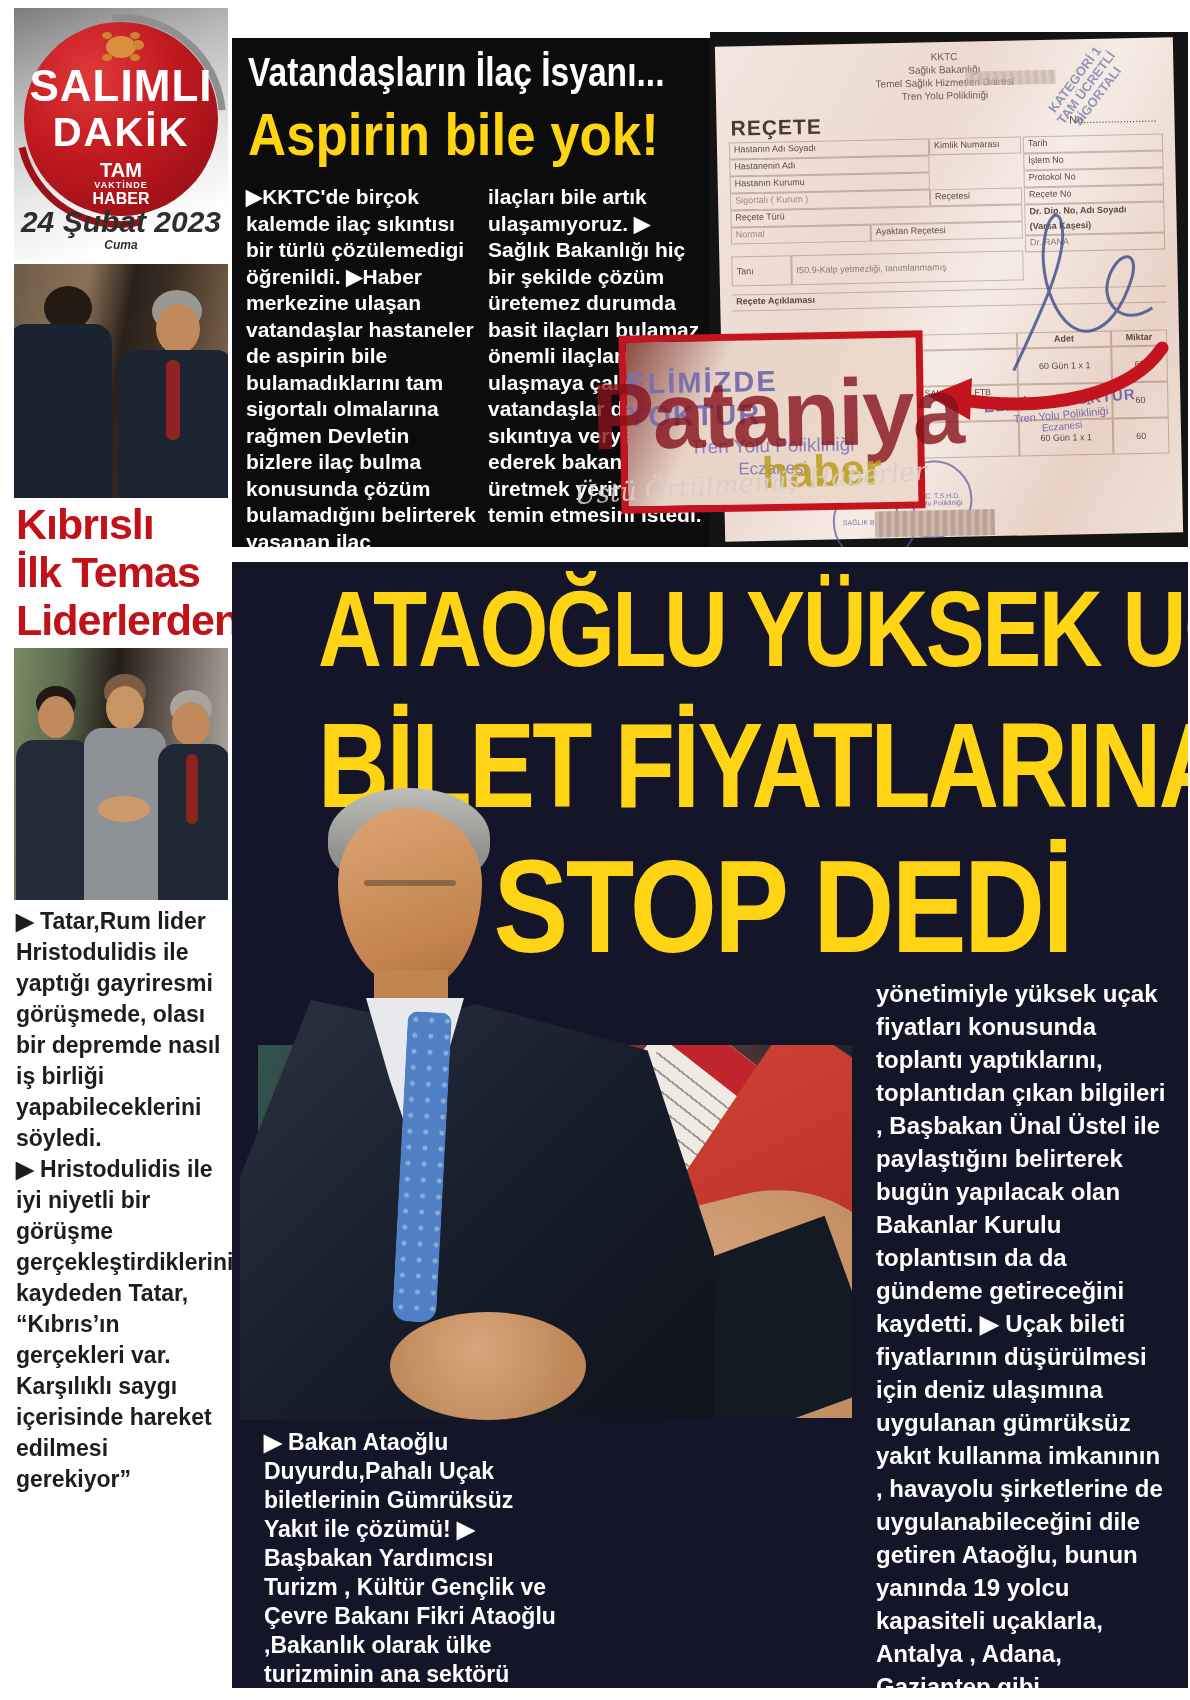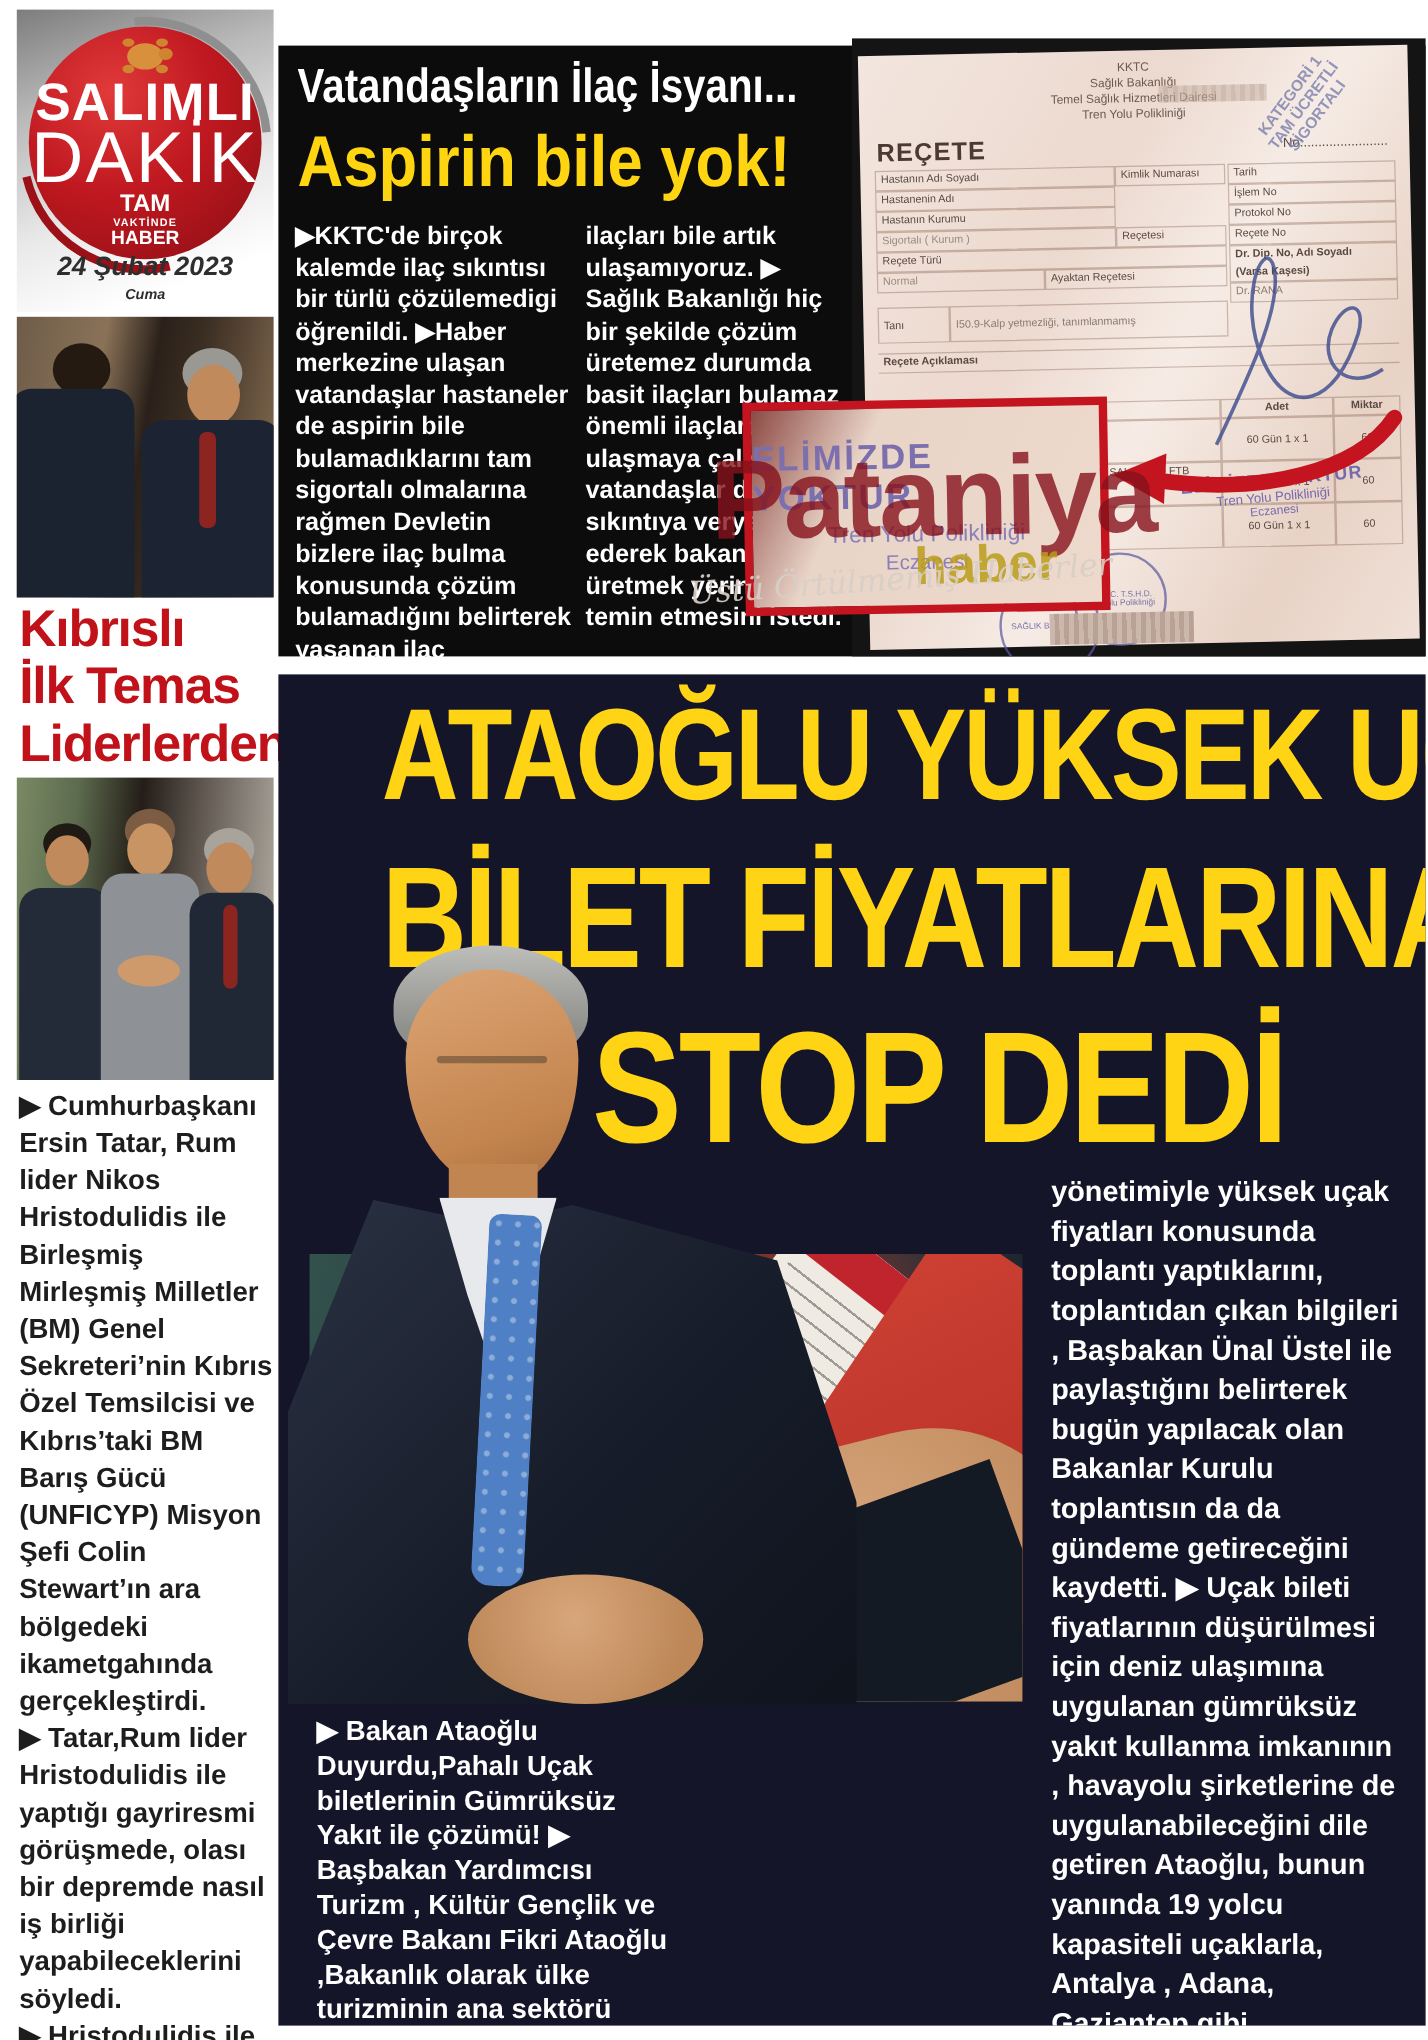--- a/index.html
+++ b/index.html
@@ -15,28 +15,28 @@
   .logo-arc1 { position:absolute; left:2px; top:6px; width:210px; height:210px; border-radius:50%;
     border:7px solid transparent; border-top-color:#8f8f8f; transform:rotate(40deg); }
   .logo-arc2 { position:absolute; left:2px; top:14px; width:206px; height:206px; border-radius:50%;
     border:7px solid transparent; border-bottom-color:#9c1117; transform:rotate(32deg); }
   .turtle { position:relative; width:46px; height:30px; margin-bottom:2px; }
   .turtle-body { position:absolute; left:8px; top:4px; width:30px; height:22px; border-radius:50%;
     background:#d8903c; }
   .turtle-head { position:absolute; right:0; top:8px; width:12px; height:10px; border-radius:50%; background:#cf852f; }
   .turtle-leg { position:absolute; width:10px; height:7px; border-radius:50%; background:#cf852f; }
   .brand1 { font-size:44px; font-weight:800; color:#fff; letter-spacing:1px; line-height:44px; }
-  .brand2 { font-size:60px; font-weight:400; color:#fff; letter-spacing:2px; line-height:48px; }
+  .brand2 { font-size:40px; font-weight:700; color:#fff; letter-spacing:2px; line-height:48px; }
   .tagline { margin-top:4px; text-align:center; color:#fff; font-weight:800; }
   .tag1 { font-size:20px; line-height:20px; }
   .tag2 { font-size:9px; line-height:10px; letter-spacing:1px; }
   .tag3 { font-size:16px; line-height:17px; }
   .date-block { position:absolute; left:0; bottom:4px; width:100%; text-align:center;
     font-style:italic; font-weight:800; color:#2e2e2e; }
-  .date1 { font-size:22px; line-height:24px; }
+  .date1 { font-size:30px; line-height:24px; }
   .date2 { font-size:12px; line-height:22px; }
 
   .rail-photo { position:absolute; left:14px; width:214px; overflow:hidden; }
   .photo1 { top:264px; height:234px; background:linear-gradient(100deg,#6e5c49 0%,#8a7258 30%,#2b211a 48%,#3a2d22 62%,#8d7357 100%); }
   .photo2 { top:648px; height:252px; background:linear-gradient(95deg,#7a8a64 0%,#5d6b4e 22%,#241d18 45%,#6a625a 70%,#b4afa6 100%); }
   .head { position:absolute; border-radius:50%; }
   .torso { position:absolute; border-radius:18px 18px 0 0; }
   .red-headline { position:absolute; left:16px; top:500px; width:214px; color:#c11119;
     font-weight:800; font-size:43px; line-height:48px; letter-spacing:-1px; }
   .rail-article { position:absolute; left:16px; top:906px; width:212px; color:#1d1d1d;
@@ -194,21 +194,20 @@
     <div class="head" style="left:92px;top:38px;width:38px;height:44px;background:#c89463;"></div>
     <div class="torso" style="left:70px;top:80px;width:82px;height:172px;background:#8e9196;"></div>
     <div class="head" style="left:156px;top:42px;width:42px;height:36px;background:#a8a49c;"></div>
     <div class="head" style="left:158px;top:54px;width:38px;height:44px;background:#c08a5c;"></div>
     <div class="torso" style="left:144px;top:96px;width:72px;height:156px;background:#202836;"></div>
     <div class="torso" style="left:172px;top:106px;width:12px;height:70px;background:#8c2420;border-radius:6px;"></div>
     <div class="head" style="left:84px;top:148px;width:52px;height:26px;background:#cf9a6b;"></div>
   </div>
 
   <div class="rail-article">
-    <p>▶   Cumhurbaşkanı Ersin Tatar, Rum lider Nikos Hristodulidis ile Birleşmiş Mirleşmiş Milletler (BM) Genel Sekreteri’nin Kıbrıs Özel Temsilcisi ve Kıbrıs’taki BM Barış Gücü (UNFICYP) Misyon Şefi Colin Stewart’ın ara bölgedeki ikametgahında gerçekleştirdi.</p>
     <p>▶   Tatar,Rum lider Hristodulidis ile yaptığı gayriresmi görüşmede, olası bir depremde nasıl iş birliği yapabileceklerini  söyledi.</p>
     <p>▶   Hristodulidis ile iyi niyetli bir görüşme gerçekleştirdiklerini kaydeden Tatar, “Kıbrıs’ın gerçekleri var. Karşılıklı saygı içerisinde hareket edilmesi gerekiyor”</p>
   </div>
 
   <div class="top-box">
     <div class="kicker">Vatandaşların İlaç İsyanı...</div>
     <div class="subhead">Aspirin bile yok!</div>
     <div class="tcol tcolA">▶KKTC'de birçok kalemde ilaç sıkıntısı bir türlü  çözülemedigi öğrenildi. ▶Haber merkezine ulaşan vatandaşlar hastaneler de aspirin bile bulamadıklarını tam sigortalı olmalarına rağmen Devletin bizlere ilaç bulma konusunda  çözüm bulamadığını belirterek yaşanan ilaç sıkıntısına tepki gösterdi. ▶   Eşinin kalp ameliyatı sonrası rutin kullandığı</div>
     <div class="tcol tcolB">ilaçları bile artık ulaşamıyoruz. ▶   Sağlık Bakanlığı  hiç bir şekilde çözüm üretemez durumda basit ilaçları bulamaz önemli ilaçlara ulaşmaya çalışan vatandaşlar da bu sıkıntıya veryansın ederek bakanlığın laf üretmek yerine ilaçları temin etmesini istedi.</div>
 

